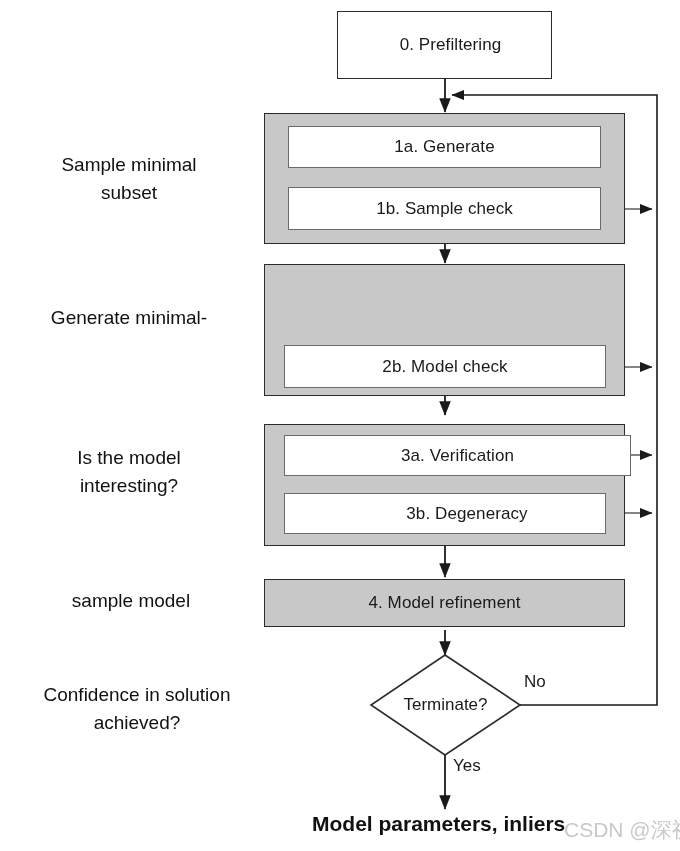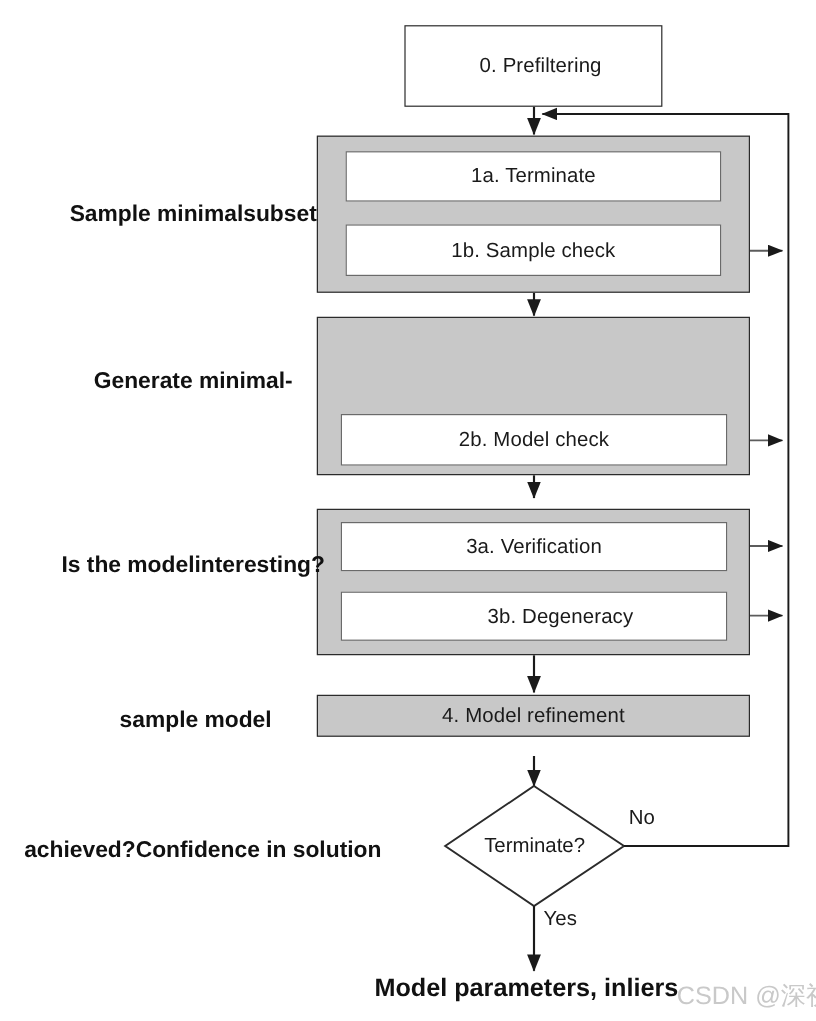--- a/index.html
+++ b/index.html
@@ -49,30 +49,29 @@
   }
   .gray-node {
     background: #c8c8c8;
     border: 1.5px solid #2b2b2b;
   }
   
   .stage-label {
     position: absolute;
     box-sizing: border-box;
     display: flex;
-    flex-direction: row;
+    flex-direction: column;
     align-items: center;
     justify-content: center;
     text-align: center;
     font-family: "Liberation Sans", sans-serif;
-    font-weight: bold;
+    font-weight: normal;
     font-size: 19px;
     line-height: 1.45;
     color: #111111;
-    margin-left: 32px;
   }
   .stage-label span { display: block; white-space: nowrap; }
   
   .edge-label {
     position: absolute;
     font-family: "Liberation Sans", sans-serif;
     font-size: 17px;
     color: #1a1a1a;
   }
   
@@ -130,46 +129,46 @@
     <line x1="445" y1="755" x2="445" y2="809" stroke="#1a1a1a" stroke-width="1.8" marker-end="url(#arrowDark)"></line>
 
     <path d="M520,705 L657,705 L657,95 L452,95" fill="none" stroke="#1a1a1a" stroke-width="1.6" marker-end="url(#arrowDark)"></path>
 
     <line x1="601" y1="209" x2="652" y2="209" stroke="#5c5c5c" stroke-width="1.6" marker-end="url(#arrowGray)"></line>
     <line x1="601" y1="367" x2="652" y2="367" stroke="#5c5c5c" stroke-width="1.6" marker-end="url(#arrowGray)"></line>
     <line x1="601" y1="455" x2="652" y2="455" stroke="#5c5c5c" stroke-width="1.6" marker-end="url(#arrowGray)"></line>
     <line x1="601" y1="513" x2="652" y2="513" stroke="#5c5c5c" stroke-width="1.6" marker-end="url(#arrowGray)"></line>
   </svg>
 
-  <div class="node" style="left:337px; top:21px; width:215px; height:68px;padding-left:12px;">
+  <div class="node" style="left:337px; top:11px; width:215px; height:68px;padding-left:12px;">
     <span>0. Prefiltering</span>
   </div>
 
   <div class="group-box" style="left:264px; top:113px; width:361px; height:131px;"></div>
   <div class="node inner-node" style="left:288px; top:126px; width:313px; height:42px;">
-    <span>1a. Terminate</span>
+    <span>1a. Generate</span>
   </div>
   <div class="node inner-node" style="left:288px; top:187px; width:313px; height:43px;">
     <span>1b. Sample check</span>
   </div>
 
   <div class="group-box" style="left:264px; top:264px; width:361px; height:132px;"></div>
   <div class="node inner-node" style="left:284px; top:345px; width:322px; height:43px;">
     <span>2b. Model check</span>
   </div>
 
   <div class="group-box" style="left:264px; top:424px; width:361px; height:122px;"></div>
-  <div class="node inner-node" style="left:284px; top:435px; width:322px; height:41px;">
+  <div class="node inner-node" style="left:284px; top:435px; width:347px; height:41px;">
     <span>3a. Verification</span>
   </div>
   <div class="node inner-node" style="left:284px; top:493px; width:322px; height:41px;padding-left:44px;">
     <span>3b. Degeneracy</span>
   </div>
 
-  <div class="node gray-node" style="left:264px; top:579px; width:361px; height:35px;">
+  <div class="node gray-node" style="left:264px; top:579px; width:361px; height:48px;">
     <span>4. Model refinement</span>
   </div>
 
   <div style="position:absolute; left:371px; top:690px; width:149px; height:30px;
               display:flex; align-items:center; justify-content:center;
               font-family:'Liberation Sans',sans-serif; font-size:17px; color:#1a1a1a;">
     <span>Terminate?</span>
   </div>
 
   <div class="edge-label" style="left:524px; top:672px;">
@@ -191,22 +190,22 @@
   <div class="stage-label" style="left:0px; top:441px; width:258px; height:62px;">
     <span>Is the model</span>
     <span>interesting?</span>
   </div>
 
   <div class="stage-label" style="left:0px; top:570px; width:262px; height:62px;">
     <span>sample model</span>
   </div>
 
   <div class="stage-label" style="left:0px; top:678px; width:274px; height:62px;">
+    <span>Confidence in solution</span>
     <span>achieved?</span>
-    <span>Confidence in solution</span>
   </div>
 
   <div class="output-text" style="left:312px; top:812px;">
     <span>Model parameters, inliers</span>
   </div>
 
   <div class="watermark" style="left:564px; top:816px;">
     <span>CSDN @深视</span>
   </div>
 

